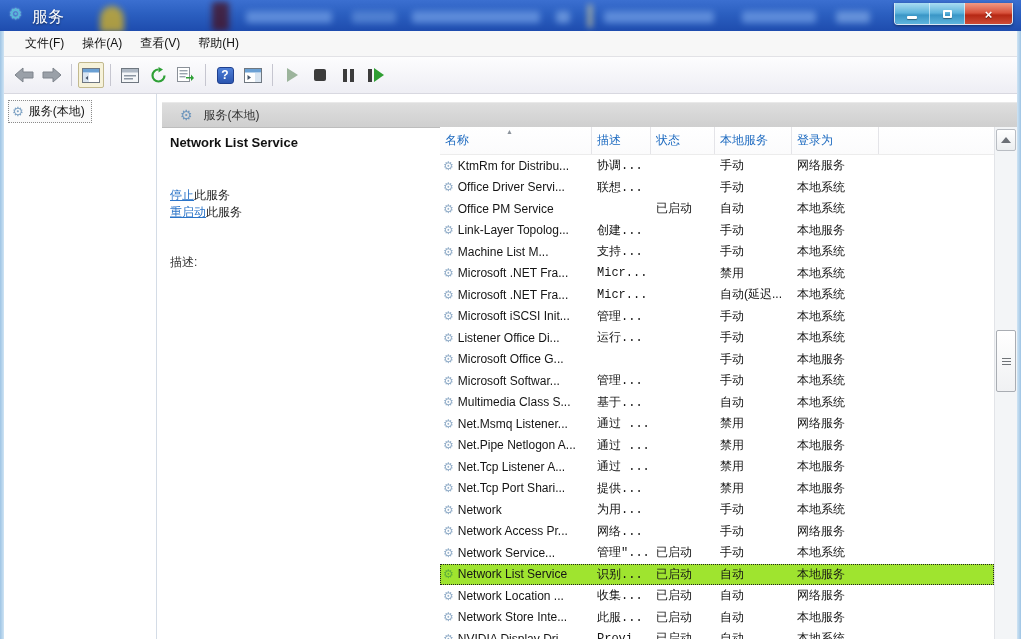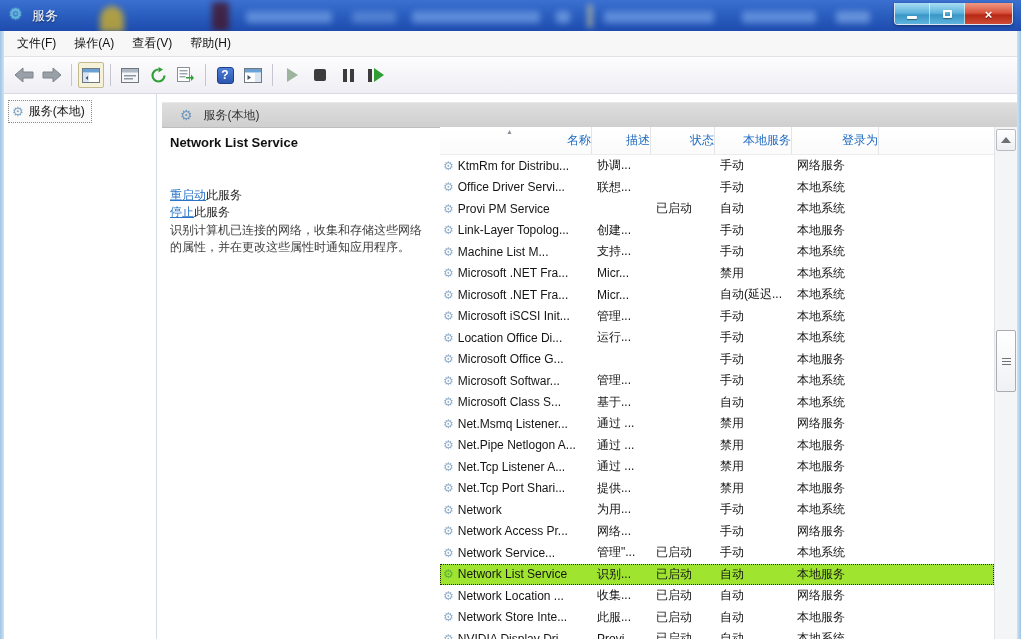--- a/index.html
+++ b/index.html
@@ -18,42 +18,42 @@
   #titlebar .b3 { left:246px; top:11px; width:86px; height:12px; background:#6f9ce4; }
   #titlebar .b4 { left:352px; top:11px; width:44px; height:12px; background:#5d8cd8; }
   #titlebar .b5 { left:412px; top:11px; width:128px;height:12px; background:#6f9ce4; }
   #titlebar .b6 { left:556px; top:11px; width:14px; height:12px; background:#7aa4e4; }
   #titlebar .b7 { left:588px; top:4px;  width:4px;  height:24px; background:#e8d890; }
   #titlebar .b8 { left:604px; top:11px; width:110px;height:12px; background:#6f9ce4; }
   #titlebar .b9 { left:742px; top:11px; width:74px; height:12px; background:#6f9ce4; }
   #titlebar .b10{ left:836px; top:11px; width:34px; height:12px; background:#7aa4e4; }
   #title-icon { position:absolute; left:9px; top:5px; font-size:15px; color:#52bcd8;
     text-shadow:0 0 2px #bfeaf4; }
-  #title-text { position:absolute; left:32px; top:7px; color:#fff; font-size:13px;
+  #title-text { position:absolute; left:32px; top:7px; color:#fff; font-size:16px;
     text-shadow:0 1px 2px rgba(0,0,0,.55); }
   #win-controls { position:absolute; right:8px; top:3px; height:22px; display:flex;
     border:1px solid #dce8f4; border-top:none; border-radius:0 0 4px 4px;
     box-shadow:0 1px 3px rgba(0,0,0,.4); overflow:hidden; }
   .wbtn { height:22px; display:flex; align-items:center; justify-content:center;
     border-right:1px solid rgba(255,255,255,.55); }
   .wbtn.min, .wbtn.max { width:35px;
     background:linear-gradient(#aadcf2 0%, #5eb4dc 45%, #3a96c6 55%, #63b8e0 100%); }
   .wbtn.close { width:47px; border-right:none;
     background:linear-gradient(#f09a84 0%, #d8523c 45%, #b62814 55%, #d0503a 100%); }
   .glyph-min { width:10px; height:3px; background:#fff; border-radius:1px; margin-top:6px;
     box-shadow:0 1px 1px rgba(0,0,0,.4); }
   .glyph-max { width:9px; height:8px; border:2px solid #fff; border-radius:1px;
     box-shadow:0 1px 1px rgba(0,0,0,.4); }
   .glyph-close { color:#fff; font-size:13px; font-weight:bold; line-height:1;
     text-shadow:0 1px 1px rgba(0,0,0,.45); }
 
   
   #menubar { position:absolute; left:4px; top:31px; width:1013px; height:26px;
     background:#f7f7f7; border-bottom:1px solid #e2e2e6; display:flex;
-    align-items:center; padding-left:4px; }
+    align-items:center; padding-left:12px; }
   .menu-item { font-size:12px; color:#111; padding:4px 9px; cursor:default; }
 
   
   #toolbar { position:absolute; left:4px; top:57px; width:1013px; height:37px;
     background:linear-gradient(#fdfdfe, #eeeef4); border-bottom:1px solid #d8d8e0;
     display:flex; align-items:center; padding-left:6px; }
   .tb-btn { width:26px; height:26px; display:flex; align-items:center;
     justify-content:center; margin:0 1px; border:1px solid transparent; border-radius:2px; }
   .tb-btn.pressed { background:#f6f2da; border-color:#c2b98e; }
   .tb-sep { width:1px; height:22px; background:#c6c6d0; margin:0 5px; }
@@ -101,33 +101,33 @@
   #desc-label { margin-top:33px; font-size:12px; color:#333; }
   #desc-text { margin-top:1px; font-size:12px; line-height:17px; color:#3d3d3d; }
 
   
   #list { position:absolute; left:278px; top:33px; width:554px; height:512px;
     background:#fff; overflow:hidden; }
   #list-header { display:flex; height:28px; border-bottom:1px solid #ececec;
     background:linear-gradient(#ffffff,#fbfbfc); }
   .hcell { position:relative; font-size:12px; color:var(--header-blue,#1e6bc0);
     display:flex; align-items:center; padding-left:5px;
-    border-right:1px solid #e4e4e8;justify-content:flex-end; }
+    border-right:1px solid #e4e4e8; }
   .hcell.c-name { width:152px; }
   .hcell.c-desc { width:59px; }
   .hcell.c-status { width:64px; }
   .hcell.c-startup { width:77px; }
   .hcell.c-logon { width:87px; }
   .hcell.c-fill { flex:1; border-right:none; }
   .sort-arrow { position:absolute; left:66px; top:1px; font-size:7px; color:#8d949c; }
 
   .lrow { display:flex; height:21.5px; align-items:center; font-size:12px; color:#151515; }
   .lrow .cell { overflow:hidden; white-space:nowrap; padding-left:5px; }
   .lrow .c-name { width:152px; display:flex; align-items:center; gap:4px; padding-left:3px; }
-  .lrow .c-desc { width:59px; }
+  .lrow .c-desc { width:59px;font-family:Liberation Mono, monospace; }
   .lrow .c-status { width:64px; }
   .lrow .c-startup { width:77px; }
   .lrow .c-logon { width:87px; }
   .lrow .gear { font-size:12px; color:#93aec9; line-height:1; flex:0 0 auto; }
   .lrow.selected { background:var(--selection-green,#9fe42f); outline:1px dotted #222;
     outline-offset:-1px; }
   .lrow.selected .gear { color:#5fae3a; }
 
   
   #vscroll { position:absolute; right:0; top:33px; width:23px; height:512px;
@@ -275,24 +275,24 @@
 
     <div id="right-pane">
       <div id="band">
         <span class="gear">⚙</span>
         <span class="lbl">服务(本地)</span>
       </div>
 
       <div id="extended">
         <div id="svc-title">Network List Service</div>
         <div id="links">
+          <div><a>停止</a><span>此服务</span></div>
           <div><a>重启动</a><span>此服务</span></div>
-          <div><a>停止</a><span>此服务</span></div>
         </div>
-        <div id="desc-text">识别计算机已连接的网络，收集和存储这些网络的属性，并在更改这些属性时通知应用程序。</div>
+        <div id="desc-label">描述:</div>
       </div>
 
       <div id="list">
         <div id="list-header">
           <div class="hcell c-name">
             <span>名称</span>
             <span class="sort-arrow">▲</span>
           </div>
           <div class="hcell c-desc">
               <span>描述</span>
@@ -326,21 +326,21 @@
               <span>Office Driver Servi...</span>
             </div>
             <div class="cell c-desc">联想...</div>
             <div class="cell c-status"></div>
             <div class="cell c-startup">手动</div>
             <div class="cell c-logon">本地系统</div>
           </div>
             <div class="lrow">
             <div class="cell c-name">
               <span class="gear">⚙</span>
-              <span>Provi PM Service</span>
+              <span>Office PM Service</span>
             </div>
             <div class="cell c-desc"></div>
             <div class="cell c-status">已启动</div>
             <div class="cell c-startup">自动</div>
             <div class="cell c-logon">本地系统</div>
           </div>
             <div class="lrow">
             <div class="cell c-name">
               <span class="gear">⚙</span>
               <span>Link-Layer Topolog...</span>
@@ -386,21 +386,21 @@
               <span>Microsoft iSCSI Init...</span>
             </div>
             <div class="cell c-desc">管理...</div>
             <div class="cell c-status"></div>
             <div class="cell c-startup">手动</div>
             <div class="cell c-logon">本地系统</div>
           </div>
             <div class="lrow">
             <div class="cell c-name">
               <span class="gear">⚙</span>
-              <span>Location Office Di...</span>
+              <span>Listener Office Di...</span>
             </div>
             <div class="cell c-desc">运行...</div>
             <div class="cell c-status"></div>
             <div class="cell c-startup">手动</div>
             <div class="cell c-logon">本地系统</div>
           </div>
             <div class="lrow">
             <div class="cell c-name">
               <span class="gear">⚙</span>
               <span>Microsoft Office G...</span>
@@ -416,21 +416,21 @@
               <span>Microsoft Softwar...</span>
             </div>
             <div class="cell c-desc">管理...</div>
             <div class="cell c-status"></div>
             <div class="cell c-startup">手动</div>
             <div class="cell c-logon">本地系统</div>
           </div>
             <div class="lrow">
             <div class="cell c-name">
               <span class="gear">⚙</span>
-              <span>Microsoft Class S...</span>
+              <span>Multimedia Class S...</span>
             </div>
             <div class="cell c-desc">基于...</div>
             <div class="cell c-status"></div>
             <div class="cell c-startup">自动</div>
             <div class="cell c-logon">本地系统</div>
           </div>
             <div class="lrow">
             <div class="cell c-name">
               <span class="gear">⚙</span>
               <span>Net.Msmq Listener...</span>

